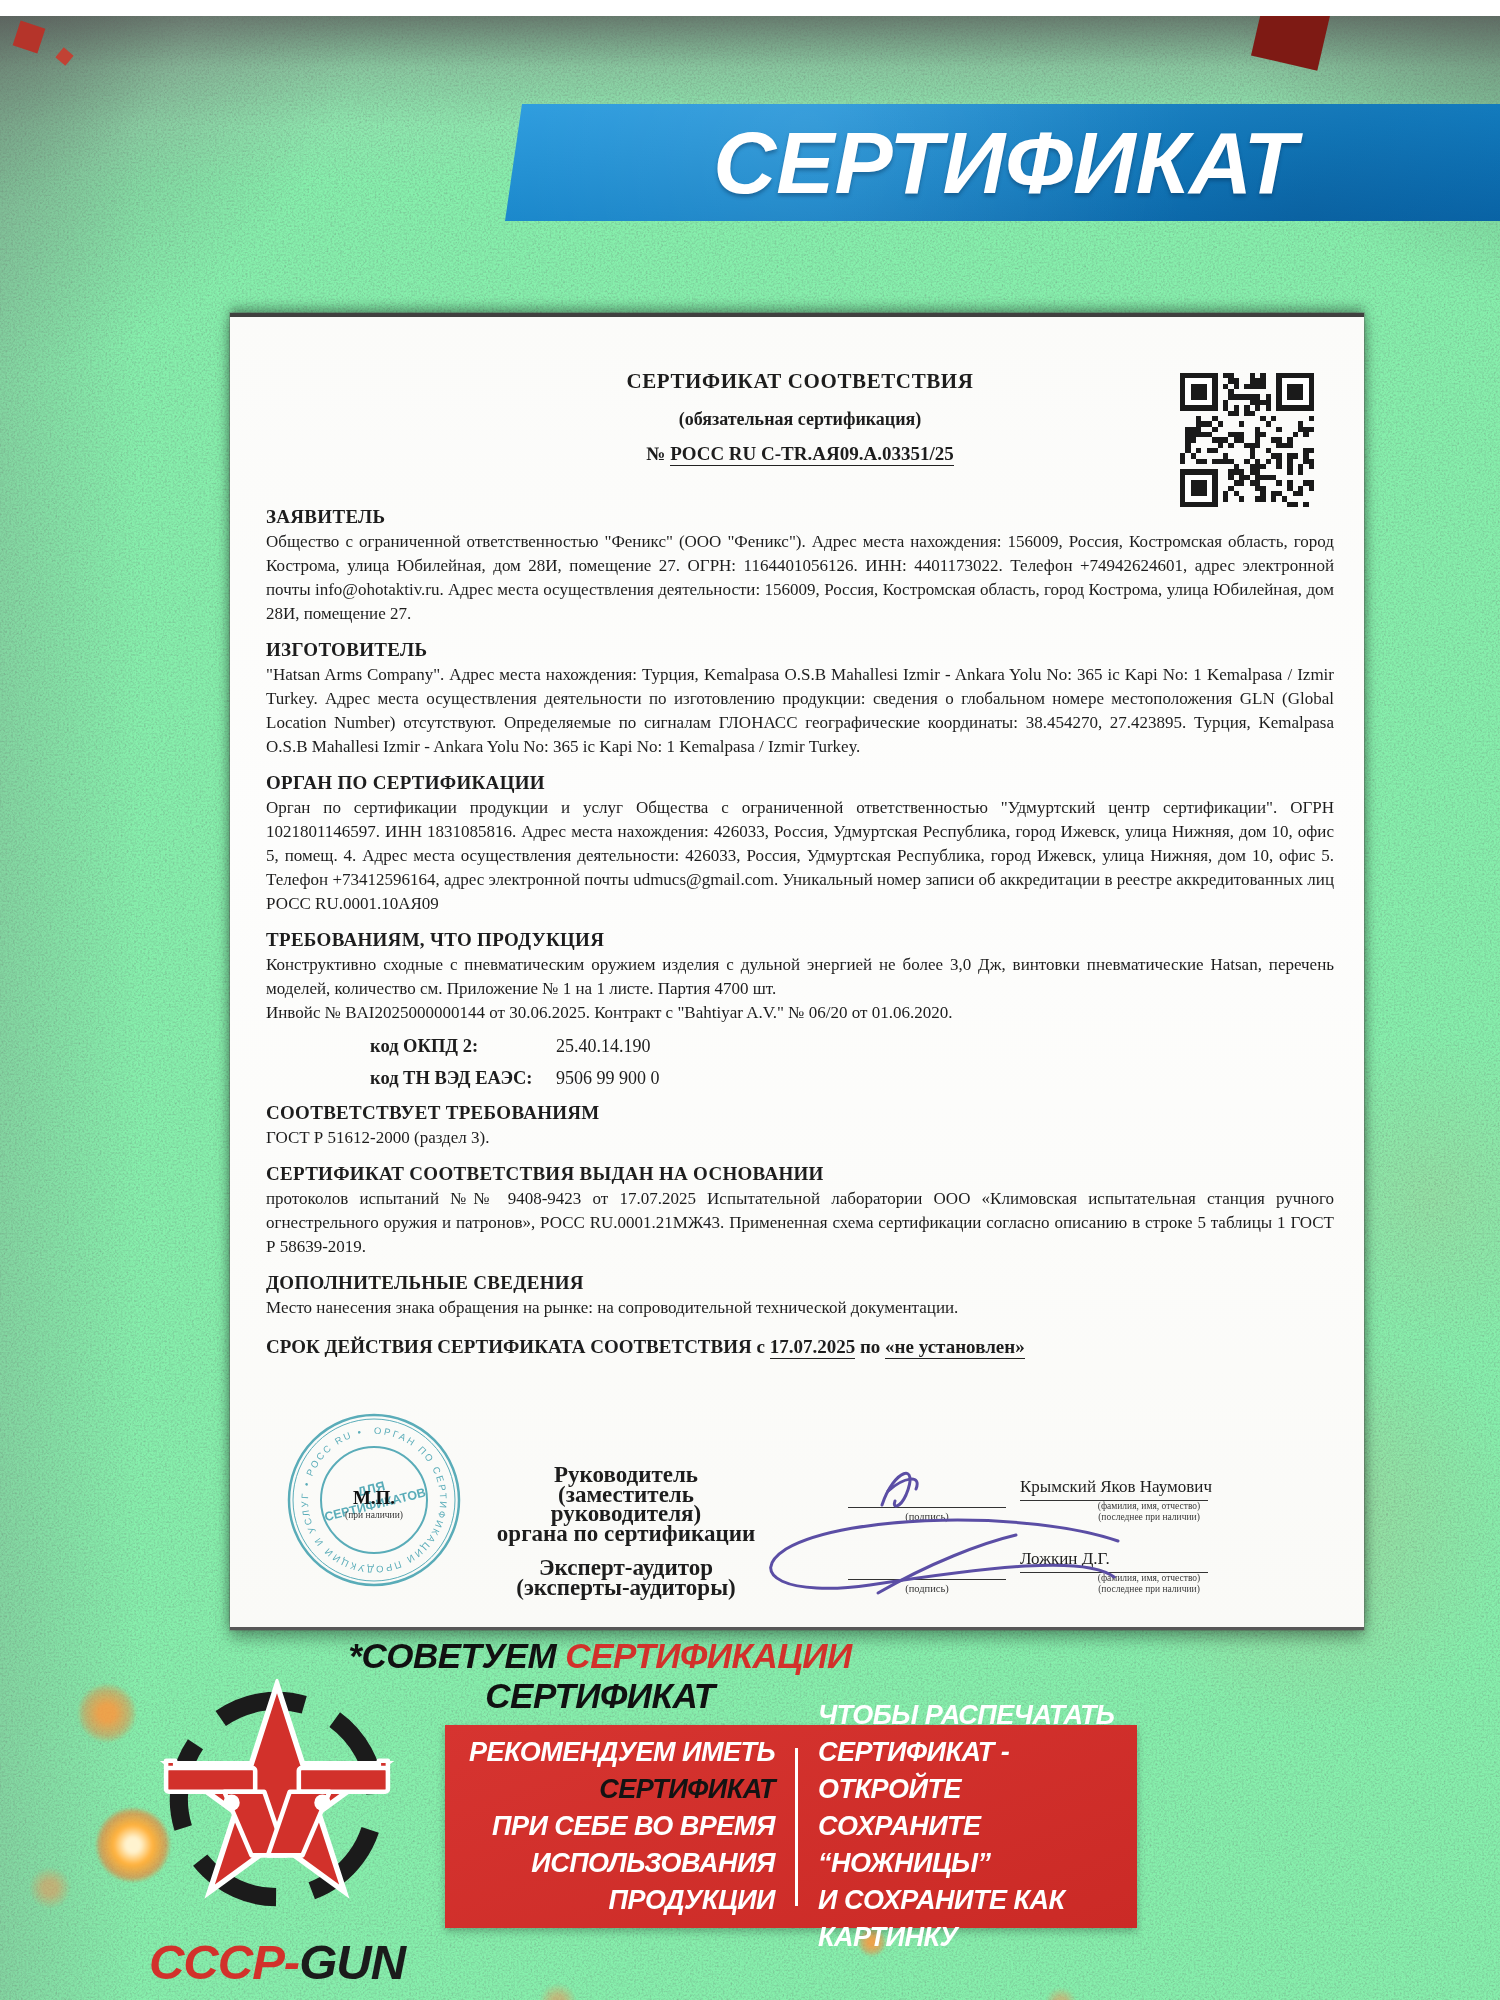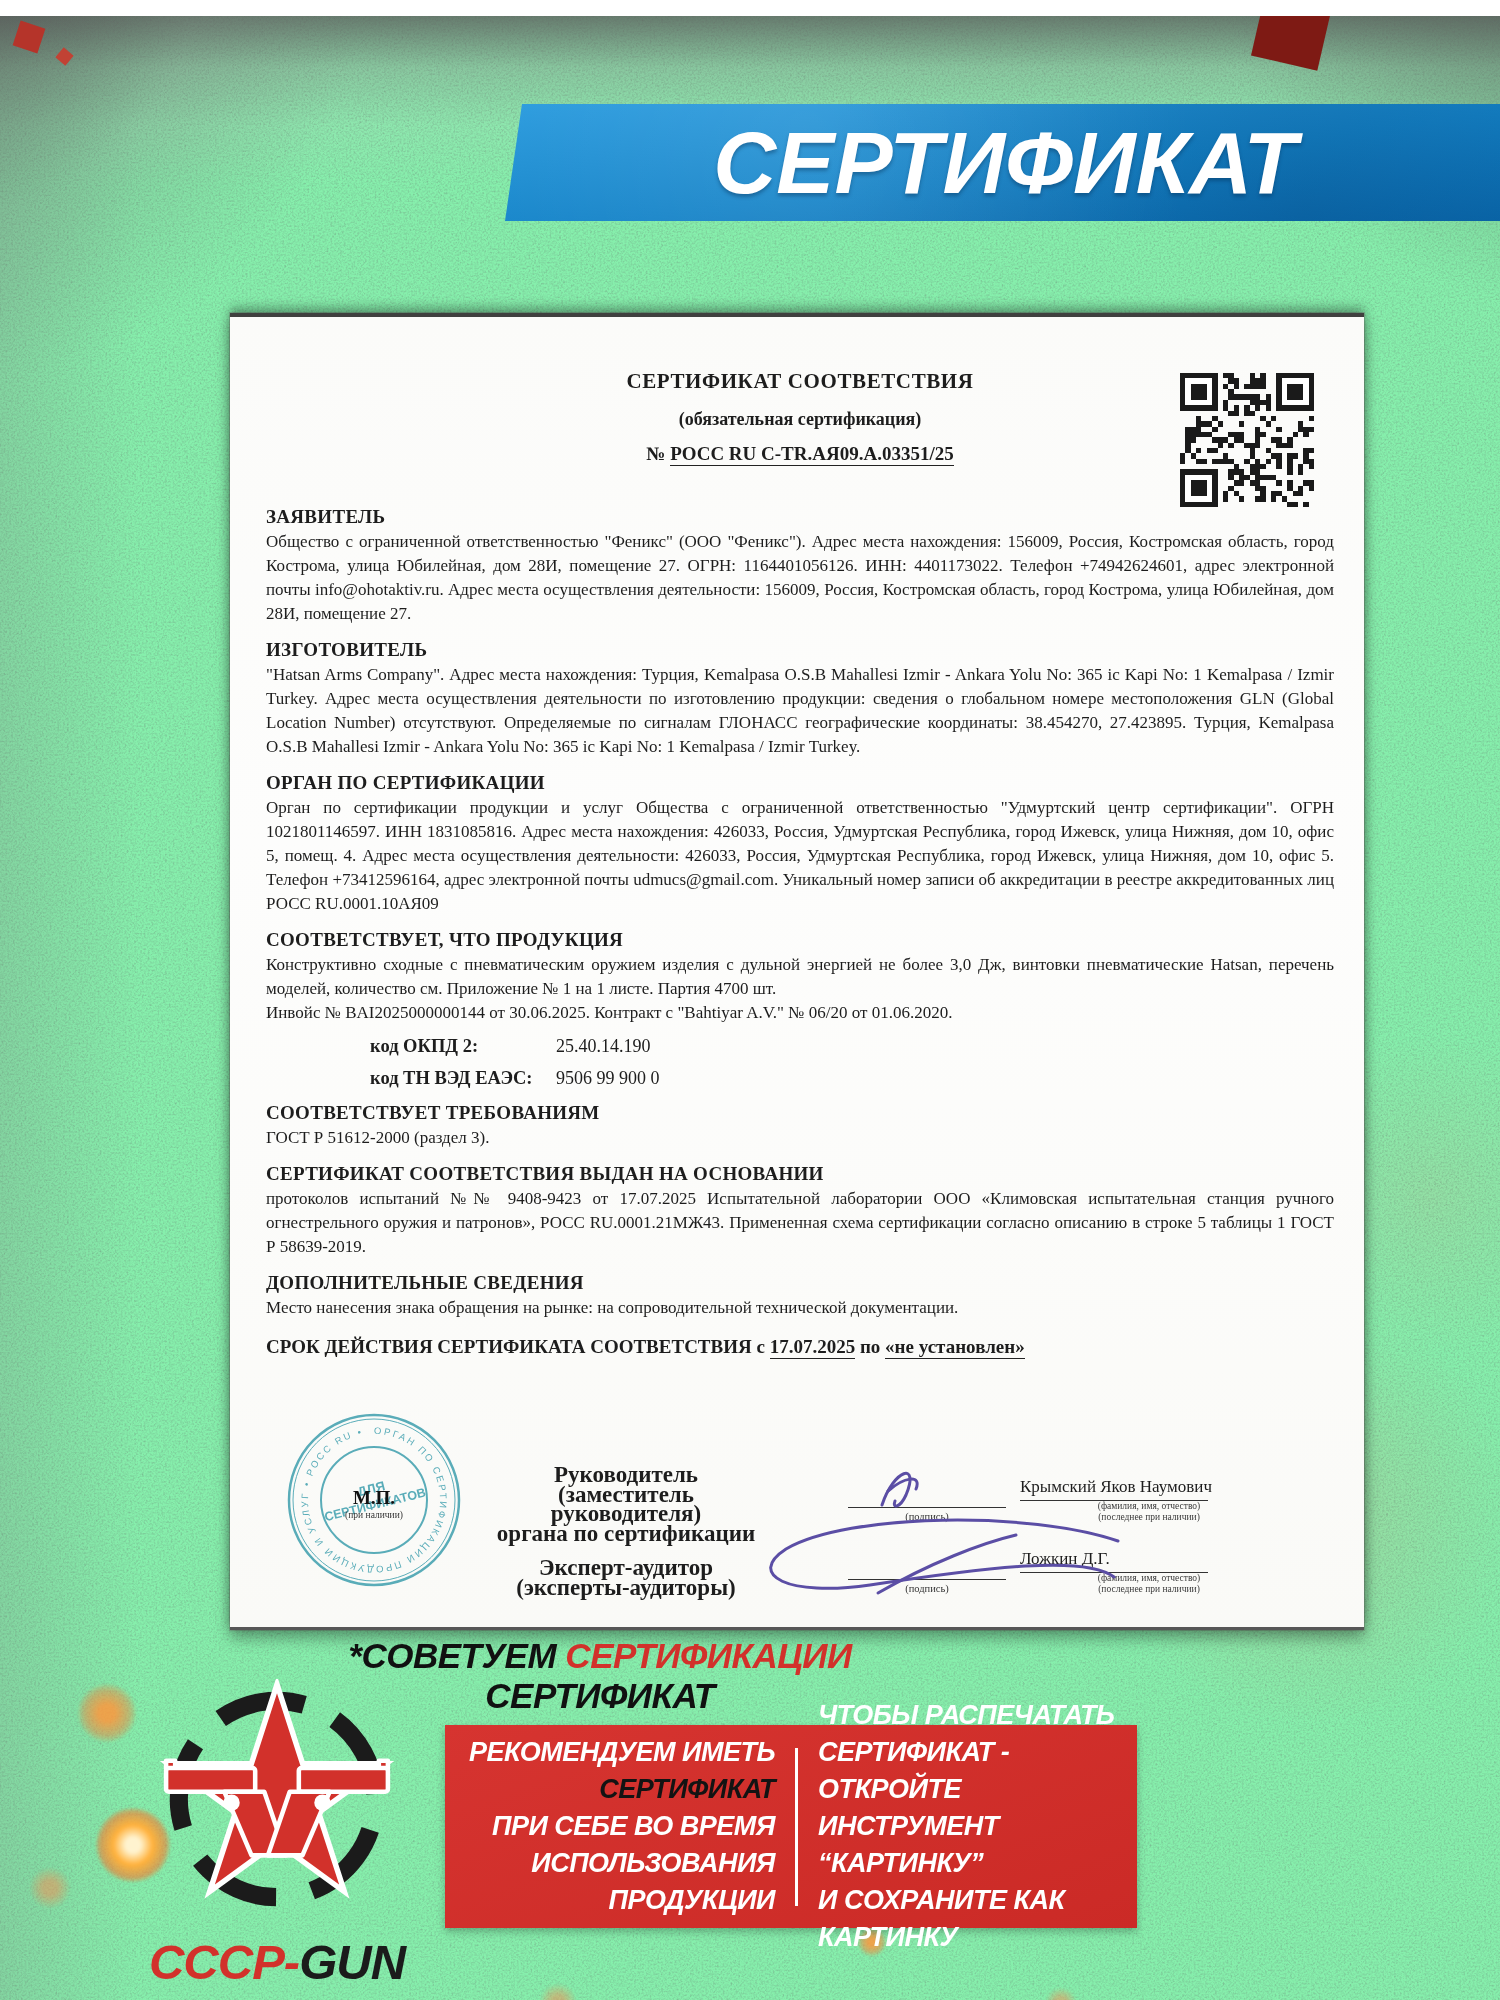--- a/index.html
+++ b/index.html
@@ -346,21 +346,21 @@
         </div>
         <div class="sec">
           <div class="sec-h">ИЗГОТОВИТЕЛЬ</div>
           <div class="sec-b">"Hatsan Arms Company". Адрес места нахождения: Турция, Kemalpasa O.S.B Mahallesi Izmir - Ankara Yolu No: 365 ic Kapi No: 1 Kemalpasa / Izmir Turkey. Адрес места осуществления деятельности по изготовлению продукции: сведения о глобальном номере местоположения GLN (Global Location Number) отсутствуют. Определяемые по сигналам ГЛОНАСС географические координаты: 38.454270, 27.423895. Турция, Kemalpasa O.S.B Mahallesi Izmir - Ankara Yolu No: 365 ic Kapi No: 1 Kemalpasa / Izmir Turkey.</div>
         </div>
         <div class="sec">
           <div class="sec-h">ОРГАН ПО СЕРТИФИКАЦИИ</div>
           <div class="sec-b">Орган по сертификации продукции и услуг Общества с ограниченной ответственностью "Удмуртский центр сертификации". ОГРН 1021801146597. ИНН 1831085816. Адрес места нахождения: 426033, Россия, Удмуртская Республика, город Ижевск, улица Нижняя, дом 10, офис 5, помещ. 4. Адрес места осуществления деятельности: 426033, Россия, Удмуртская Республика, город Ижевск, улица Нижняя, дом 10, офис 5. Телефон +73412596164, адрес электронной почты udmucs@gmail.com. Уникальный номер записи об аккредитации в реестре аккредитованных лиц РОСС RU.0001.10АЯ09</div>
         </div>
         <div class="sec">
-          <div class="sec-h">СООТВЕТСТВУЕТ, ЧТО ПРОДУКЦИЯ</div>
+          <div class="sec-h">ТРЕБОВАНИЯМ, ЧТО ПРОДУКЦИЯ</div>
           <div class="sec-b">Конструктивно сходные с пневматическим оружием изделия с дульной энергией не более 3,0 Дж, винтовки пневматические Hatsan, перечень моделей, количество см. Приложение № 1 на 1 листе. Партия 4700 шт.</div>
           <div class="sec-b2">Инвойс № BAI2025000000144 от 30.06.2025. Контракт с "Bahtiyar A.V." № 06/20 от 01.06.2020.</div>
         </div>
 
         <div class="codes">
           <div class="code-row">
             <span class="code-label">код ОКПД 2:</span><span class="code-value">25.40.14.190</span>
           </div>
           <div class="code-row">
             <span class="code-label">код ТН ВЭД ЕАЭС:</span><span class="code-value">9506 99 900 0</span>
@@ -461,21 +461,21 @@
       <div>РЕКОМЕНДУЕМ ИМЕТЬ</div>
       <div class="fline-black">СЕРТИФИКАТ</div>
       <div>ПРИ СЕБЕ ВО ВРЕМЯ</div>
       <div>ИСПОЛЬЗОВАНИЯ</div>
       <div>ПРОДУКЦИИ</div>
     </div>
     <div class="fdivider"></div>
     <div class="fcol fcol-right">
       <div>ЧТОБЫ РАСПЕЧАТАТЬ</div>
       <div>СЕРТИФИКАТ - ОТКРОЙТЕ</div>
-      <div>ИНСТРУМЕНТ “КАРТИНКУ”</div>
+      <div>СОХРАНИТЕ “НОЖНИЦЫ”</div>
       <div>И СОХРАНИТЕ КАК</div>
       <div>КАРТИНКУ</div>
     </div>
   </div>
 
   <div class="logo">
     <svg class="logo-star" width="250" height="240" viewBox="-132 -132 264 264">
       <circle r="108" fill="none" stroke="#1b1b1b" stroke-width="20" stroke-dasharray="96 40" transform="rotate(-54)"></circle>
       <polygon points="0,-126 -28.2,-38.8 -119.8,-38.9 -45.7,14.8 -74.1,101.9 0,48 74.1,101.9 45.7,14.8 119.8,-38.9 28.2,-38.8" fill="#d2312b" stroke="#fff" stroke-width="6"></polygon>
       <g stroke="#fff" stroke-width="5" fill="#d2312b" stroke-linejoin="round">

